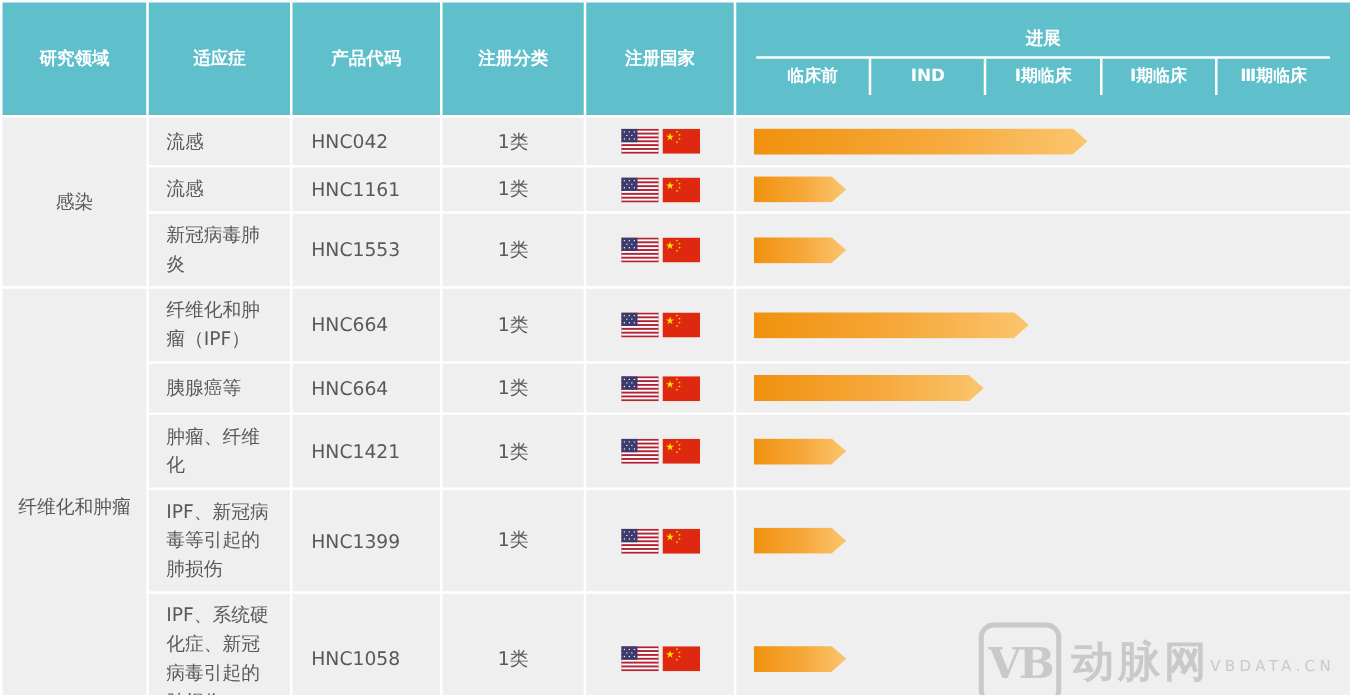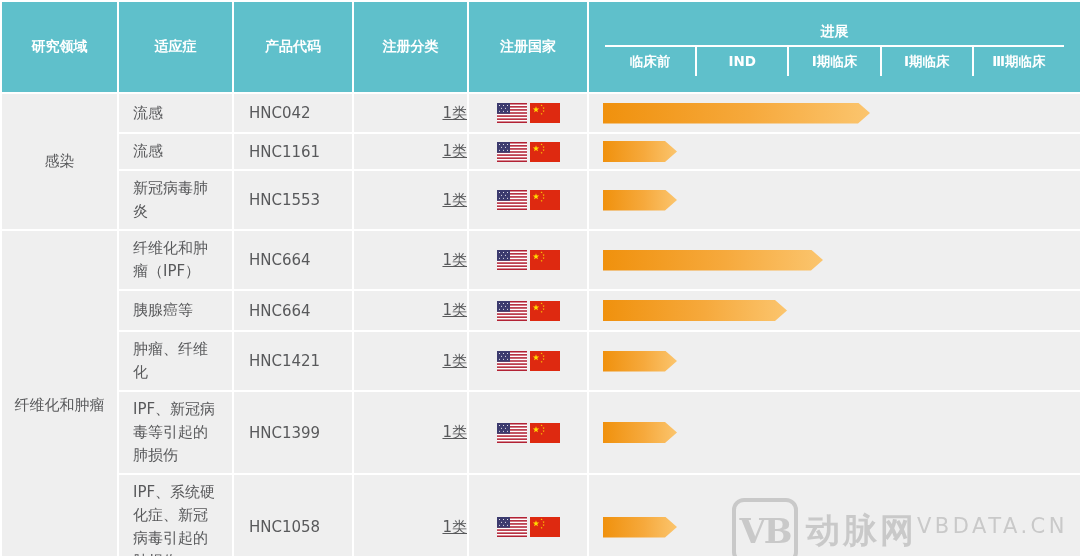--- a/index.html
+++ b/index.html
@@ -10,33 +10,33 @@
   th,td{border:2px solid #fff;background:#efefef;font-weight:normal;font-size:15px;vertical-align:middle;padding:0;}
   thead th{background:#5fc0cb;color:#fff;font-weight:bold;font-size:14px;height:58px;text-align:center;}
   th.prog-head{padding:16px;height:58px;}
   .prog-top{height:27px;line-height:27px;border-bottom:2px solid #fff;text-align:center;}
   .prog-stages{display:flex;height:29px;}
   .prog-stages .stage{flex:1;line-height:29px;text-align:center;border-left:2px solid #fff;font-size:13.5px;}
   .prog-stages .stage:first-child{border-left:none;}
   td.area{text-align:center;}
   td.ind{text-align:left;padding:6px 12px 6px 14px;line-height:23px;}
   td.code{text-align:left;padding-left:15px;}
-  td.cls{text-align:right;text-decoration:underline;}
+  td.cls{text-align:center;}
   td.flags{text-align:center;}
   .flagwrap{display:inline-flex;gap:3px;align-items:center;vertical-align:middle;}
   .flag{width:30px;height:20px;display:block;}
   td.prog{padding:0;}
   .bar{height:21px;margin-left:14px;background:linear-gradient(90deg,#f0910d 0%,#f6a93c 55%,#fbc56e 100%);
        clip-path:polygon(0 0,calc(100% - 12px) 0,100% 50%,calc(100% - 12px) 100%,0 100%);}
   #watermark{position:absolute;right:12px;top:498px;display:flex;align-items:center;gap:8px;color:#c9c9c9;z-index:5;}
   #wm-logo{width:58px;height:58px;border:4px solid #c9c9c9;border-radius:12px;display:flex;align-items:center;justify-content:center;
            font-size:34px;font-weight:bold;letter-spacing:-2px;font-family:"DejaVu Serif","Liberation Serif",serif;}
   #wm-text{display:flex;flex-direction:row;line-height:1.05;}
   #wm-name{font-size:34px;font-weight:bold;letter-spacing:3px;}
-  #wm-site{font-size:21px;letter-spacing:3.5px;margin-top:2px;}
+  #wm-site{font-size:12px;letter-spacing:3.5px;margin-top:14px;}
 </style>
 </head>
 <body>
 
 <svg width="0" height="0" style="position:absolute">
   <defs>
     <g id="us-flag">
       <rect width="30" height="20" fill="#b22234"></rect>
       <rect y="1.54" width="30" height="1.54" fill="#fff"></rect>
       <rect y="4.62" width="30" height="1.54" fill="#fff"></rect>

